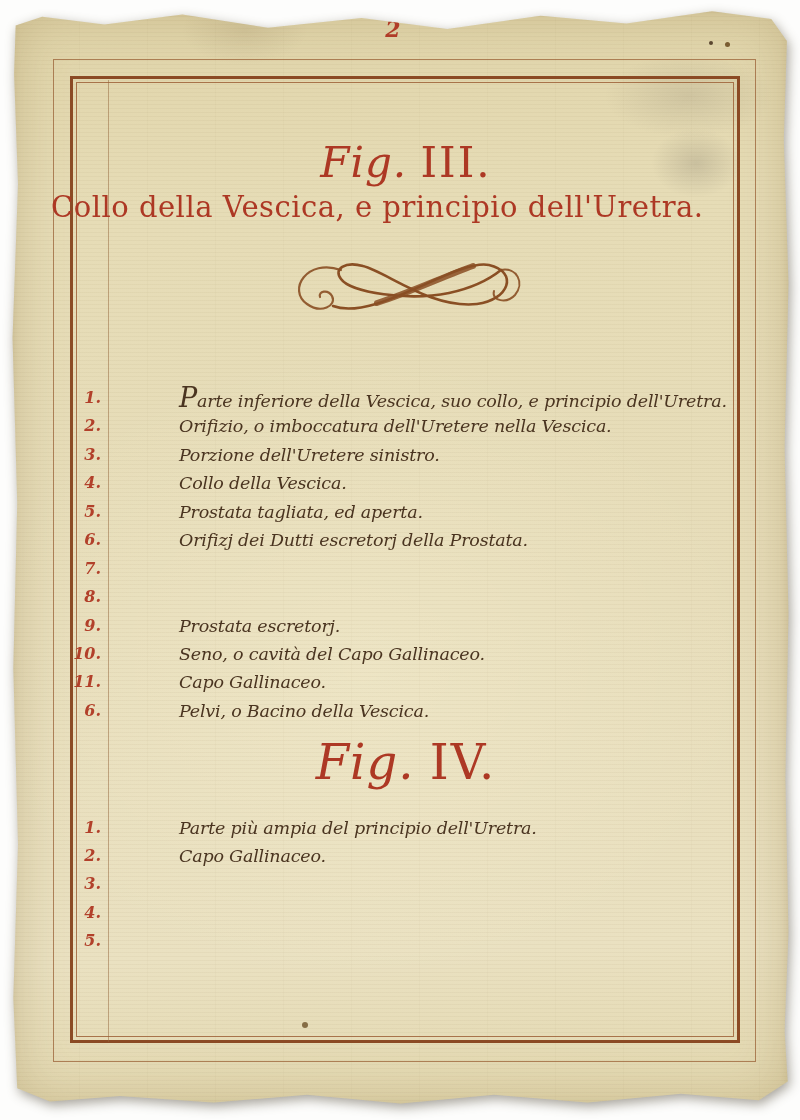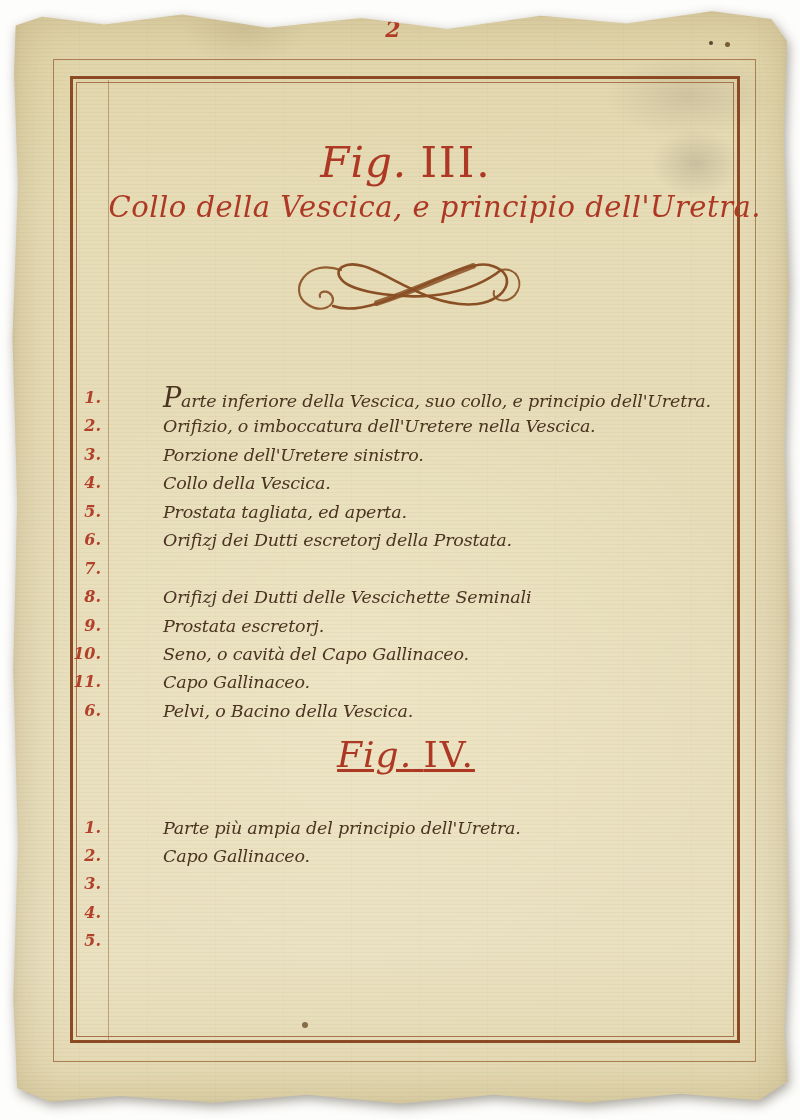--- a/index.html
+++ b/index.html
@@ -53,42 +53,42 @@
     position: absolute; left: 352px; top: 8px; width: 60px;
     text-align: center; font-style: italic;
     font-size: 22px; color: #b03c28; font-weight: bold;
   }
   
   .fig-title {
     position: absolute; left: 60px; width: 670px; text-align: center;
     color: #ad3824; white-space: nowrap;
   }
   .fig3-title { top: 130px; font-size: 42px; }
-  .fig4-title { top: 726px; font-size: 36px; text-decoration: underline; }
+  .fig4-title { top: 726px; font-size: 48px; }
   .fig-script { font-style: italic; letter-spacing: 1px; }
   .fig-roman  { font-style: normal; letter-spacing: 2px; }
   .subtitle {
-    position: absolute; left: 40px; top: 182px; width: 710px; text-align: right;
-    font-style: italic; font-size: 29px; color: #ad3824; white-space: nowrap;
+    position: absolute; left: 40px; top: 182px; width: 710px; text-align: left;
+    font-size: 29px; color: #ad3824; white-space: nowrap;
     letter-spacing: 0.5px;
   }
   .flourish { position: absolute; left: 268px; top: 240px; }
   
   .list { position: absolute; left: 0; width: 730px; }
   .list-fig3 { top: 376px; }
   .list-fig4 { top: 806px; }
   .list-fig3 .row { height: 28.45px; line-height: 28.45px; }
   .list-fig4 .row { height: 28.2px;  line-height: 28.2px; }
   .row { position: relative; white-space: nowrap; }
   .row-num {
     position: absolute; left: 40px; width: 50px; text-align: right;
     color: #b2402a; font-size: 16px; font-style: italic; font-weight: bold;
   }
   .row-text {
-    position: absolute; left: 152px; right: 0;
+    position: absolute; left: 168px; right: 0;
     color: #4a3420; font-size: 17.5px; font-style: italic;
     letter-spacing: -0.2px;
   }
   .big-initial::first-letter { font-size: 1.55em; }
   
   .speck { position: absolute; border-radius: 50%; }
   .speck-a { left: 698px; top: 33px; width: 4px; height: 4px; background: #5a4630; }
   .speck-b { left: 714px; top: 34px; width: 5px; height: 5px; background: #7a5c32; }
   .speck-c { left: 291px; top: 1014px; width: 6px; height: 6px; background: #6e5128; opacity: .8; }
   .smudge {
@@ -151,21 +151,20 @@
       </div>
       <div class="row">
         <span class="row-num">6.</span>
         <span class="row-text">Orifizj dei Dutti escretorj della Prostata.</span>
       </div>
       <div class="row">
         <span class="row-num">7.</span>
       </div>
       <div class="row">
         <span class="row-num">8.</span>
-        <span class="row-text">Orifizj dei Dutti delle Vescichette Seminali</span>
       </div>
       <div class="row">
         <span class="row-num">9.</span>
         <span class="row-text">Prostata escretorj.</span>
       </div>
       <div class="row">
         <span class="row-num">10.</span>
         <span class="row-text">Seno, o cavità del Capo Gallinaceo.</span>
       </div>
       <div class="row">

